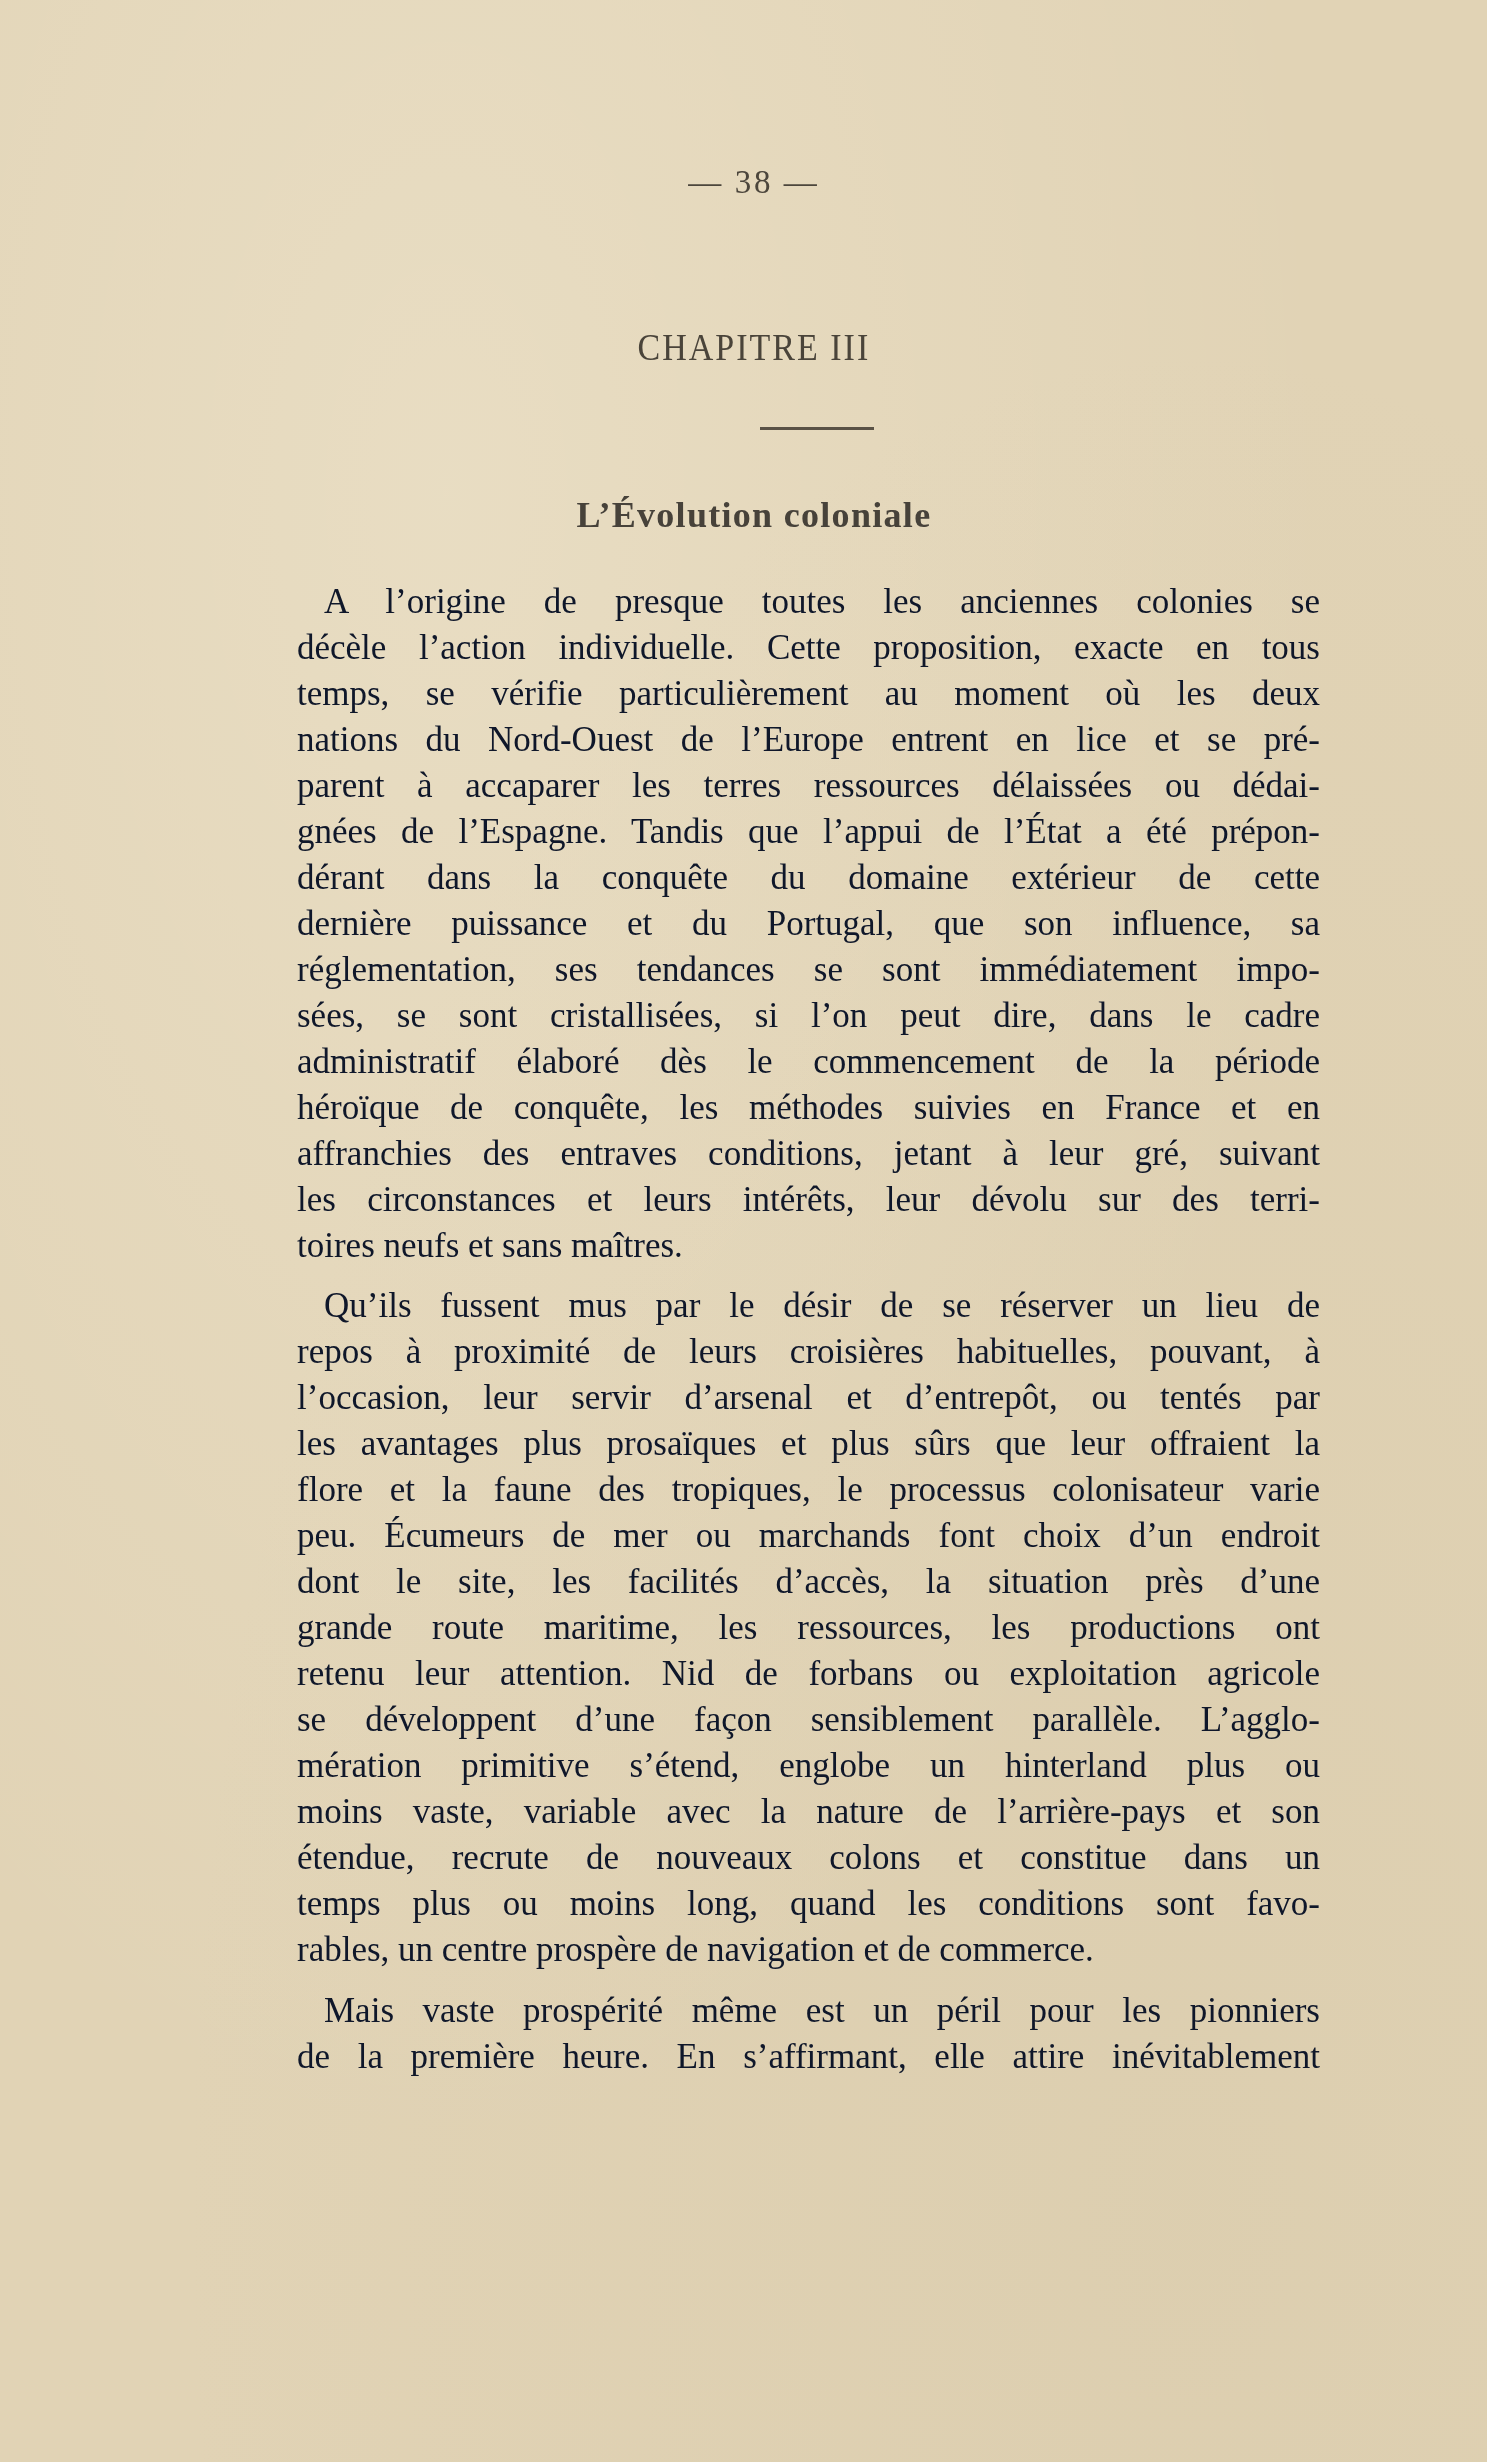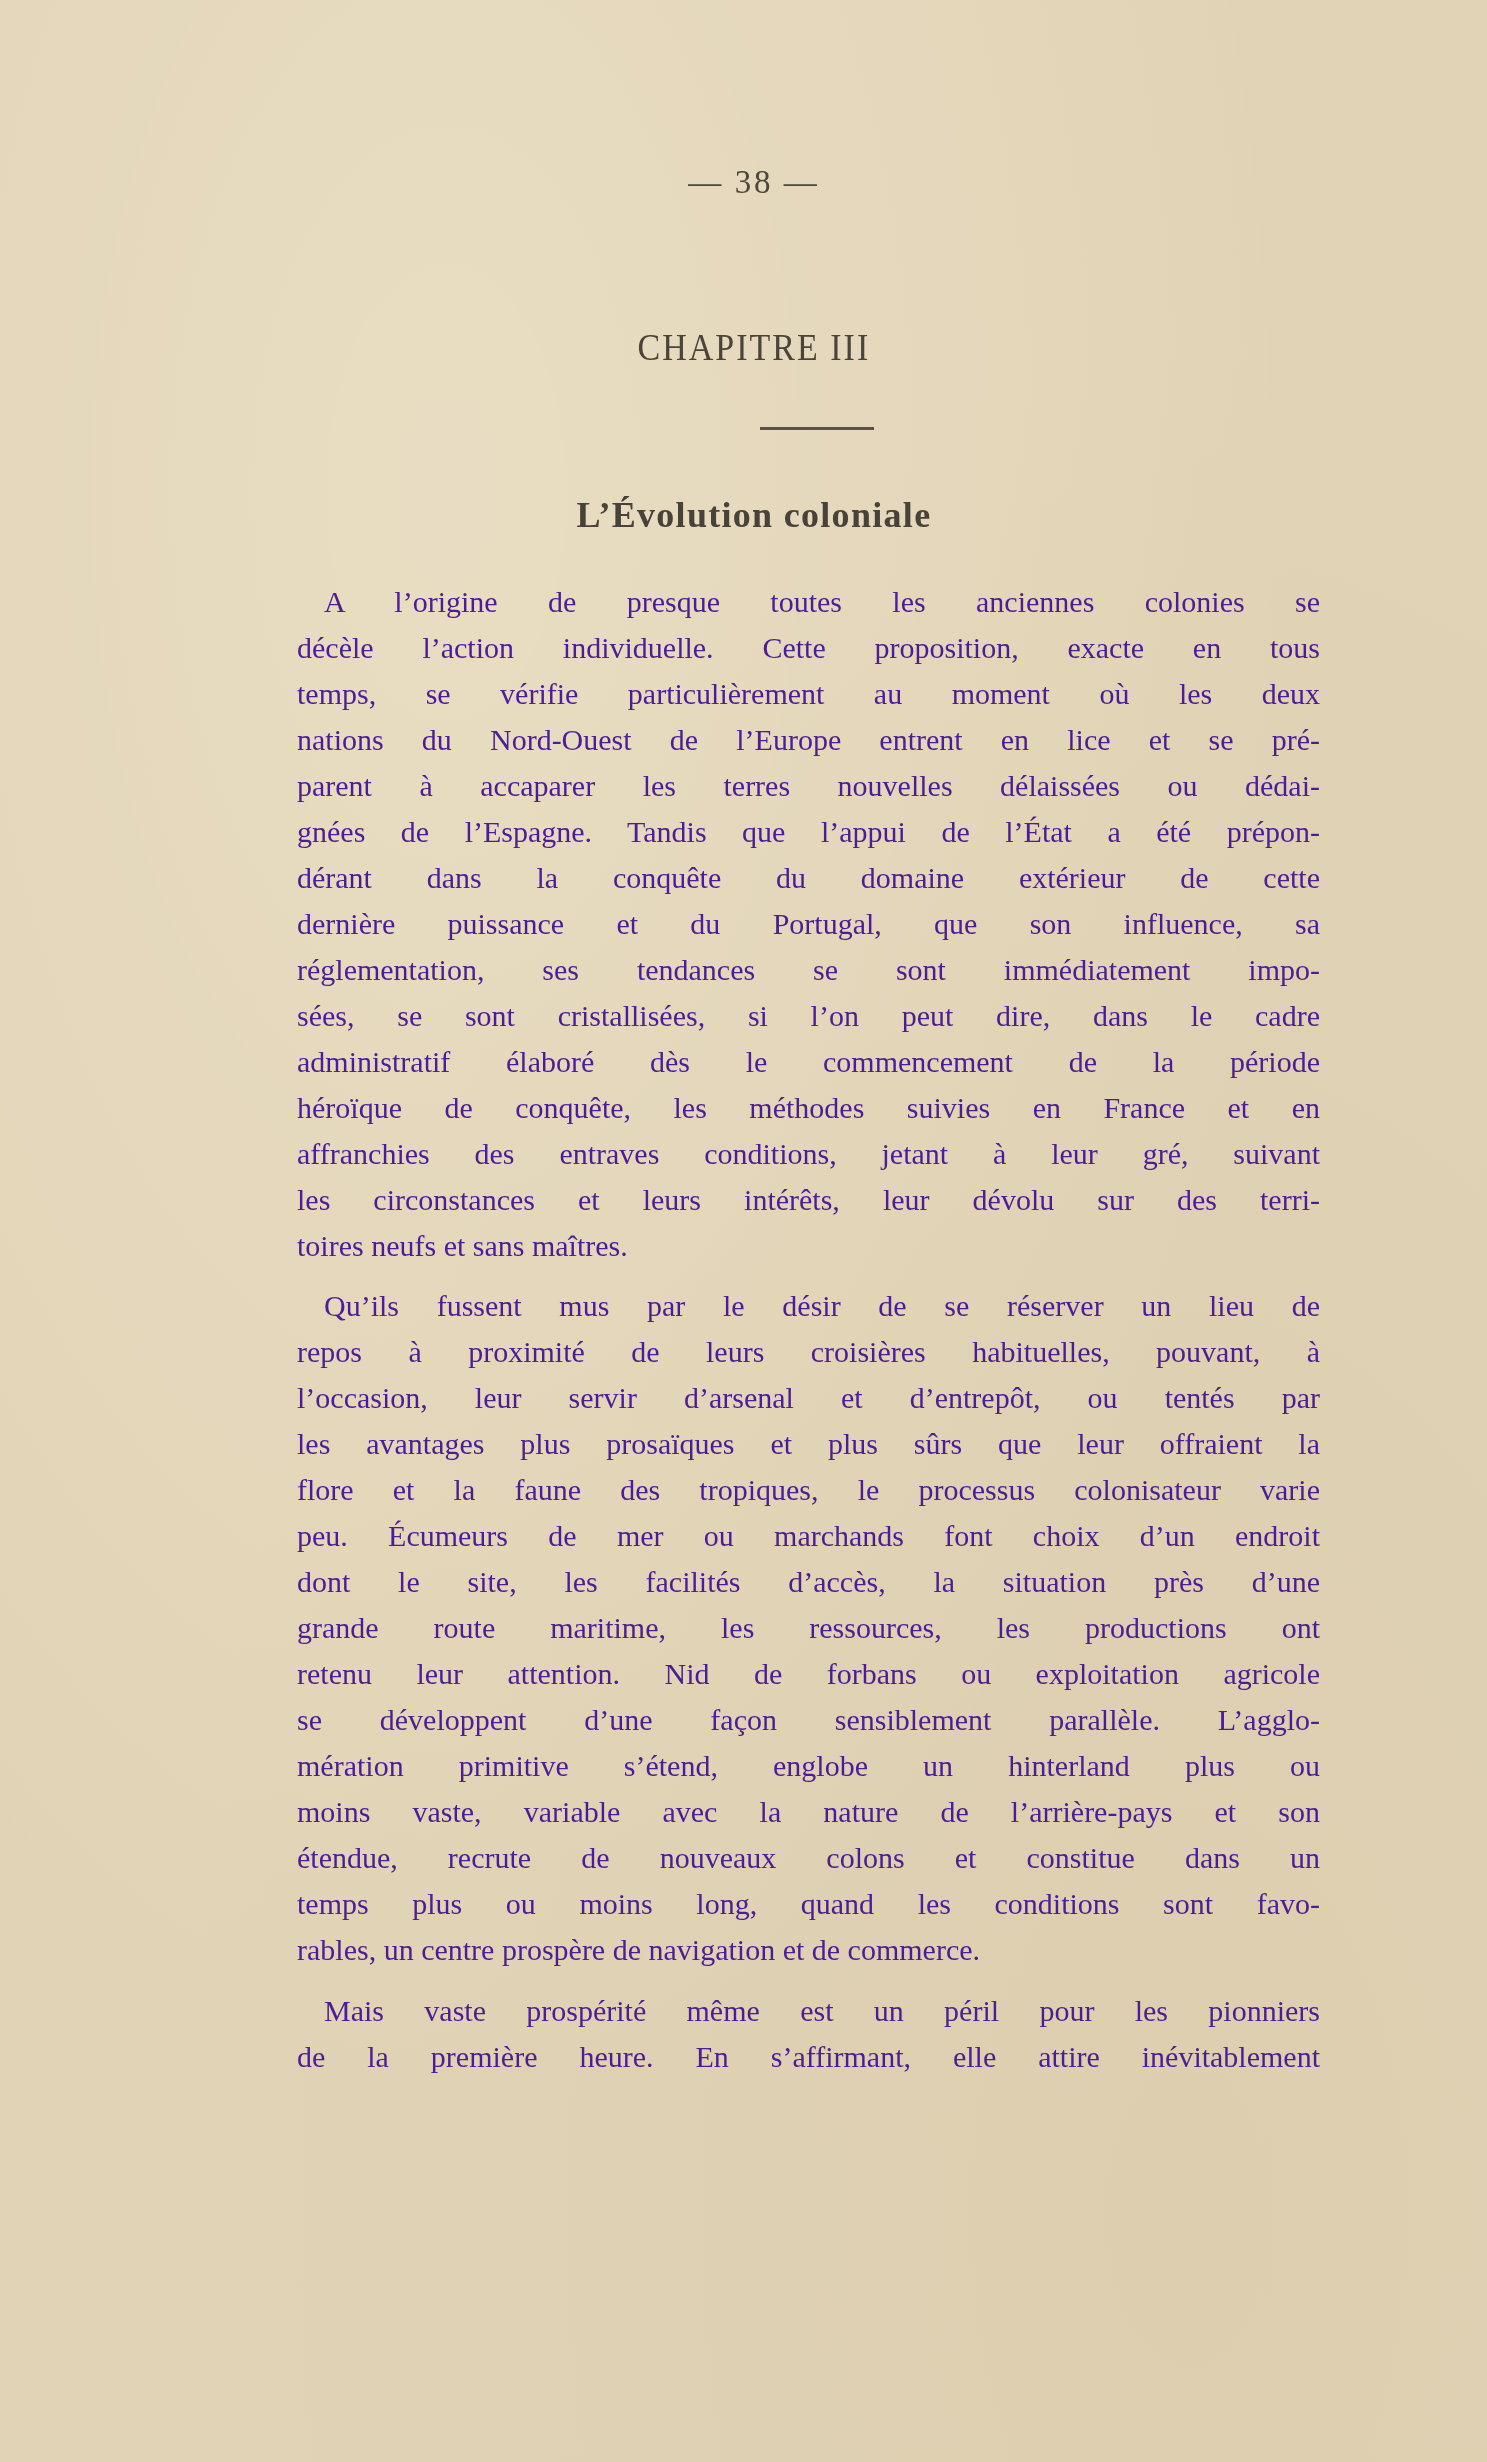--- a/index.html
+++ b/index.html
@@ -70,25 +70,25 @@
     .body-text {
       position: absolute;
       left: 297px;
       top: 579px;
       width: 1023px;
     }
     .line {
       display: block;
       height: 46px;
       line-height: 46px;
-      font-size: 30px;
+      font-size: 35px;
       white-space: nowrap;
       text-align: justify;
       text-align-last: justify;
-      color: #4c1d95;
+      color: #0f172a;
       transform-origin: left center;
     }
     .line.last {
       text-align-last: left;
     }
     .line.indent {
       padding-left: 27px;
     }
     .para-gap {
       height: 14.3px;
@@ -102,21 +102,21 @@
   <div class="chapter-heading">CHAPITRE III</div>
   <div class="rule"></div>
   <div class="section-title">L’Évolution coloniale</div>
 
   <div class="body-text">
     <div>
       <span class="line indent">A l’origine de presque toutes les anciennes colonies se</span>
       <span class="line">décèle l’action individuelle. Cette proposition, exacte en tous</span>
       <span class="line">temps, se vérifie particulièrement au moment où les deux</span>
       <span class="line">nations du Nord-Ouest de l’Europe entrent en lice et se pré-</span>
-      <span class="line">parent à accaparer les terres nouvelles délaissées ou dédai-</span>
+      <span class="line">parent à accaparer les terres ressources délaissées ou dédai-</span>
       <span class="line">gnées de l’Espagne. Tandis que l’appui de l’État a été prépon-</span>
       <span class="line">dérant dans la conquête du domaine extérieur de cette</span>
       <span class="line">dernière puissance et du Portugal, que son influence, sa</span>
       <span class="line">réglementation, ses tendances se sont immédiatement impo-</span>
       <span class="line">sées, se sont cristallisées, si l’on peut dire, dans le cadre</span>
       <span class="line">administratif élaboré dès le commencement de la période</span>
       <span class="line">héroïque de conquête, les méthodes suivies en France et en</span>
       <span class="line">affranchies des entraves conditions, jetant à leur gré, suivant</span>
       <span class="line">les circonstances et leurs intérêts, leur dévolu sur des terri-</span>
       <span class="line last" style="text-align: right;">toires neufs et sans maîtres.</span>

